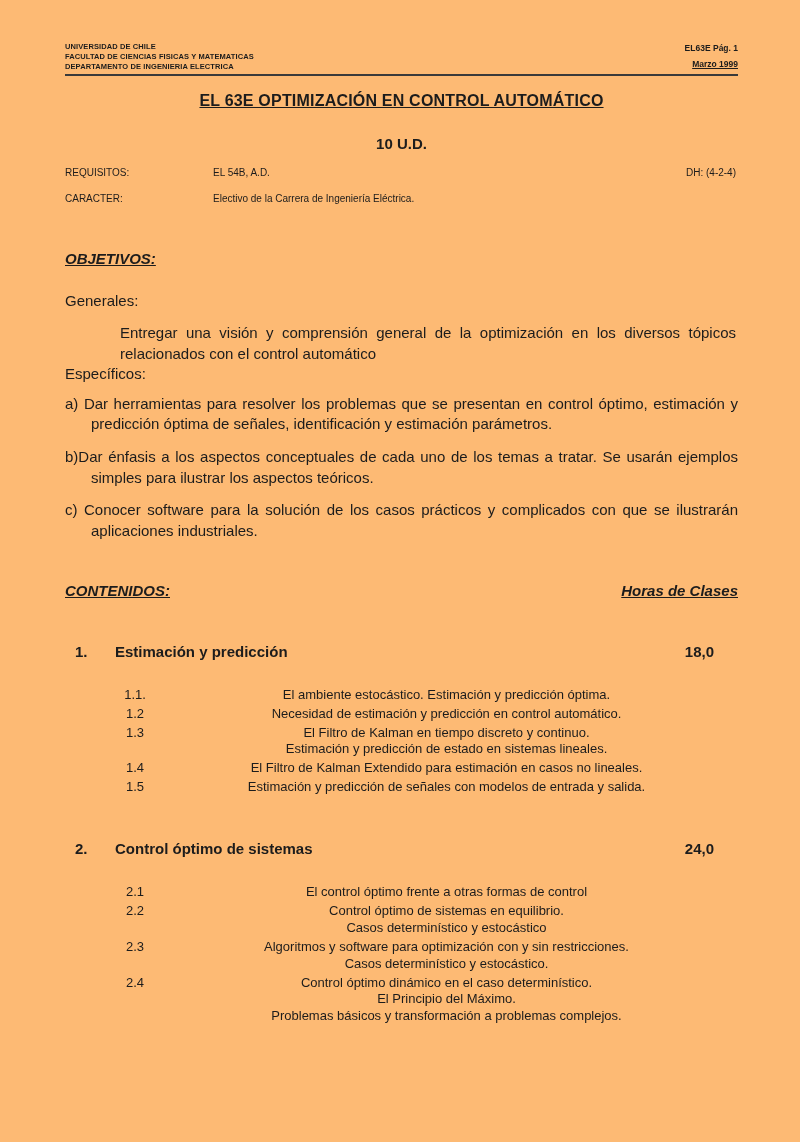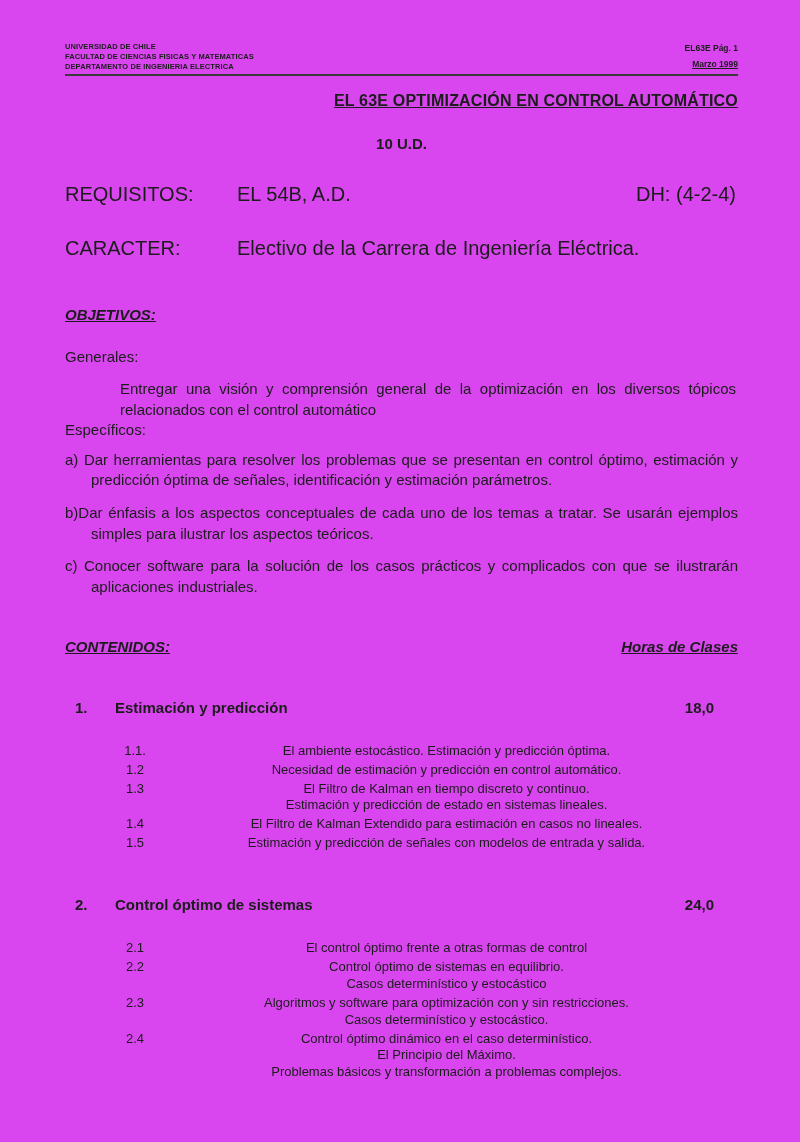--- a/index.html
+++ b/index.html
@@ -3,40 +3,40 @@
 <meta charset="utf-8">
 <style>
   * { box-sizing: border-box; margin: 0; padding: 0; }
   html, body { background: #ffffff; }
   body {
     width: 800px; height: 1142px;
     font-family: "Liberation Sans", sans-serif;
     color: #1c1c1c;
     overflow: hidden;
   }
-  .page { width: 800px; height: 1142px; padding: 40px 62px 0 65px; background: #d946ef; }
+  .page { width: 800px; height: 1142px; padding: 40px 62px 0 65px; background: #fdba74; }
 
   
   .header-row {
     display: flex; justify-content: space-between; align-items: flex-end;
     border-bottom: 2px solid #3a3a3a; padding-bottom: 2px;
   }
   .letterhead { font-size: 7.5px; font-weight: bold; line-height: 1.35; letter-spacing: 0.1px; }
   .pageref { text-align: right; font-size: 8.5px; font-weight: bold; line-height: 1.9; }
   .pageref .date { text-decoration: underline; }
 
   
   .doc-title {
-    margin-top: 16px; text-align: right;
+    margin-top: 16px; text-align: center;
     font-size: 16px; font-weight: bold; text-decoration: underline; letter-spacing: 0.2px;
   }
   .units { margin-top: 25px; text-align: center; font-size: 15px; font-weight: bold; }
 
   
-  .field-row { position: relative; display: flex; margin-top: 31px; font-size: 20px; gap: 24px; }
+  .field-row { position: relative; display: flex; margin-top: 15px; font-size: 10px; }
   .field-label { width: 148px; flex-shrink: 0; }
   .dh { position: absolute; right: 2px; top: 0; }
 
   
   .hd { font-size: 15px; font-weight: bold; text-decoration: underline; font-style: italic; }
   .objetivos-hd { margin-top: 46px; }
   .plain { font-size: 15px; }
   .generales-lbl { margin-top: 25px; }
   .gen-para {
     margin: 14px 2px 0 55px; font-size: 15px; line-height: 1.38; text-align: justify;

